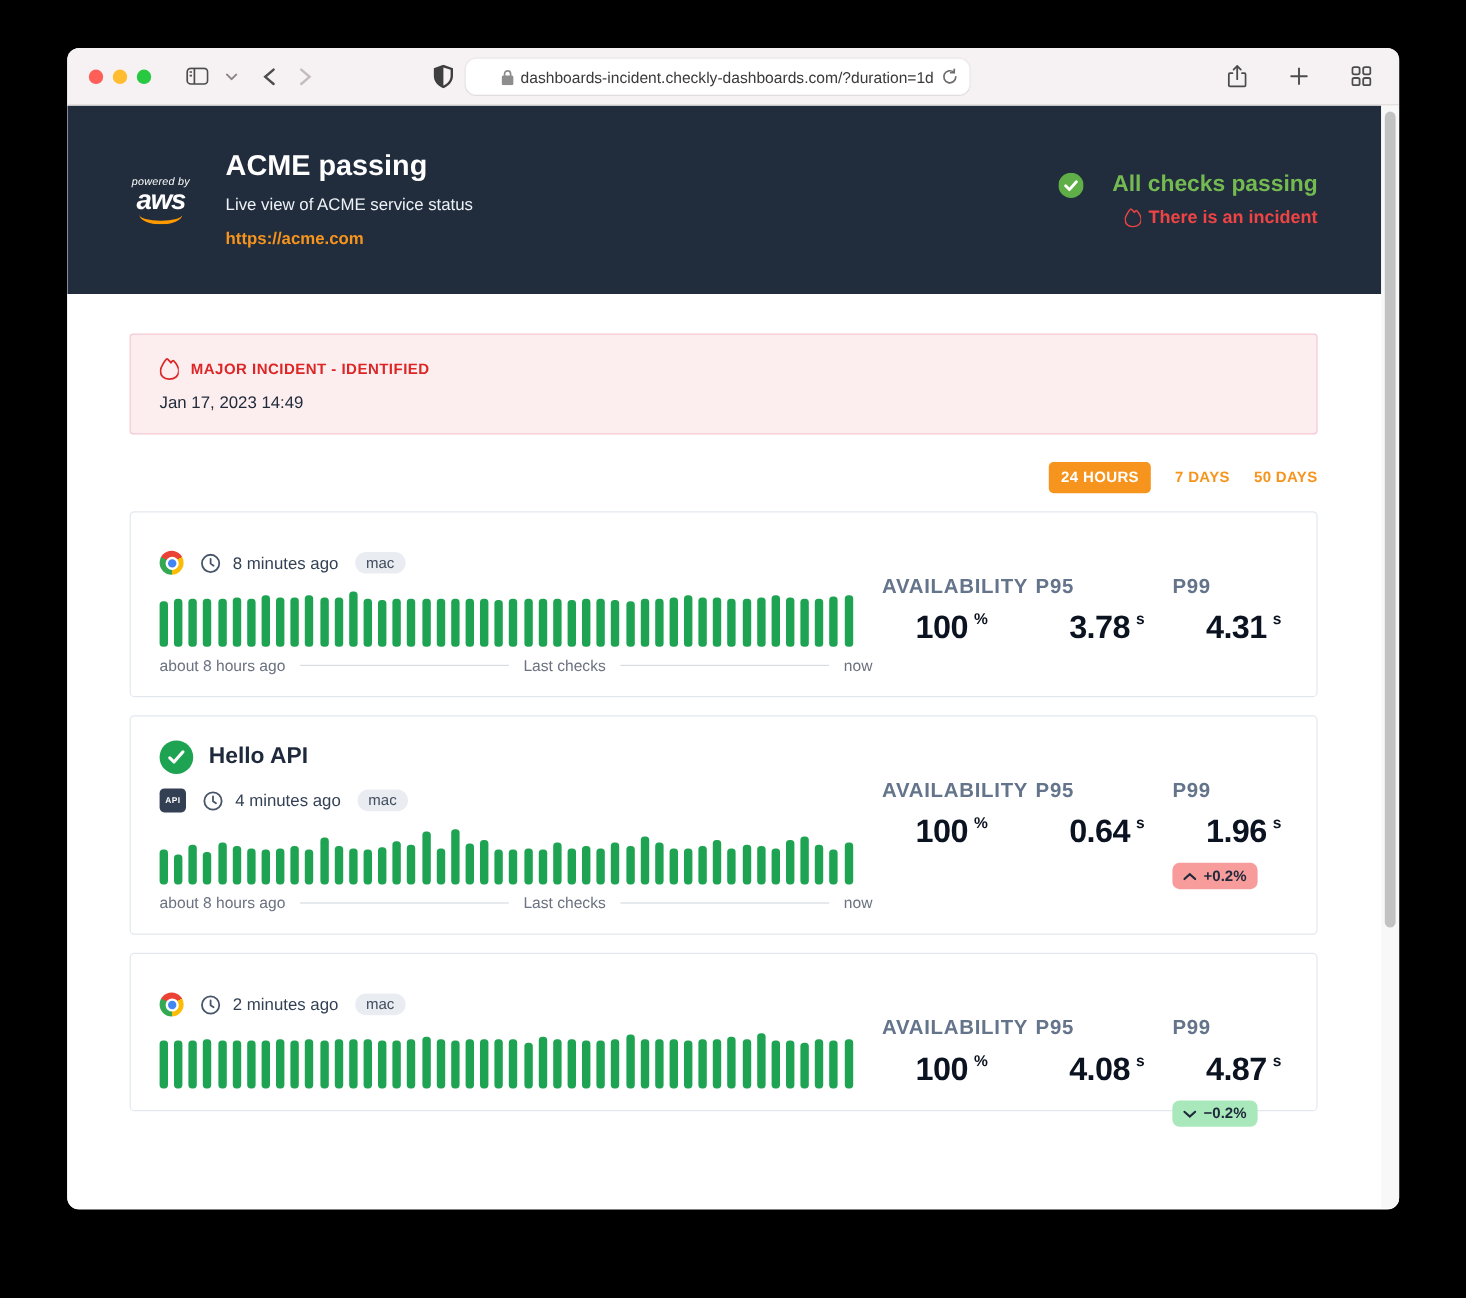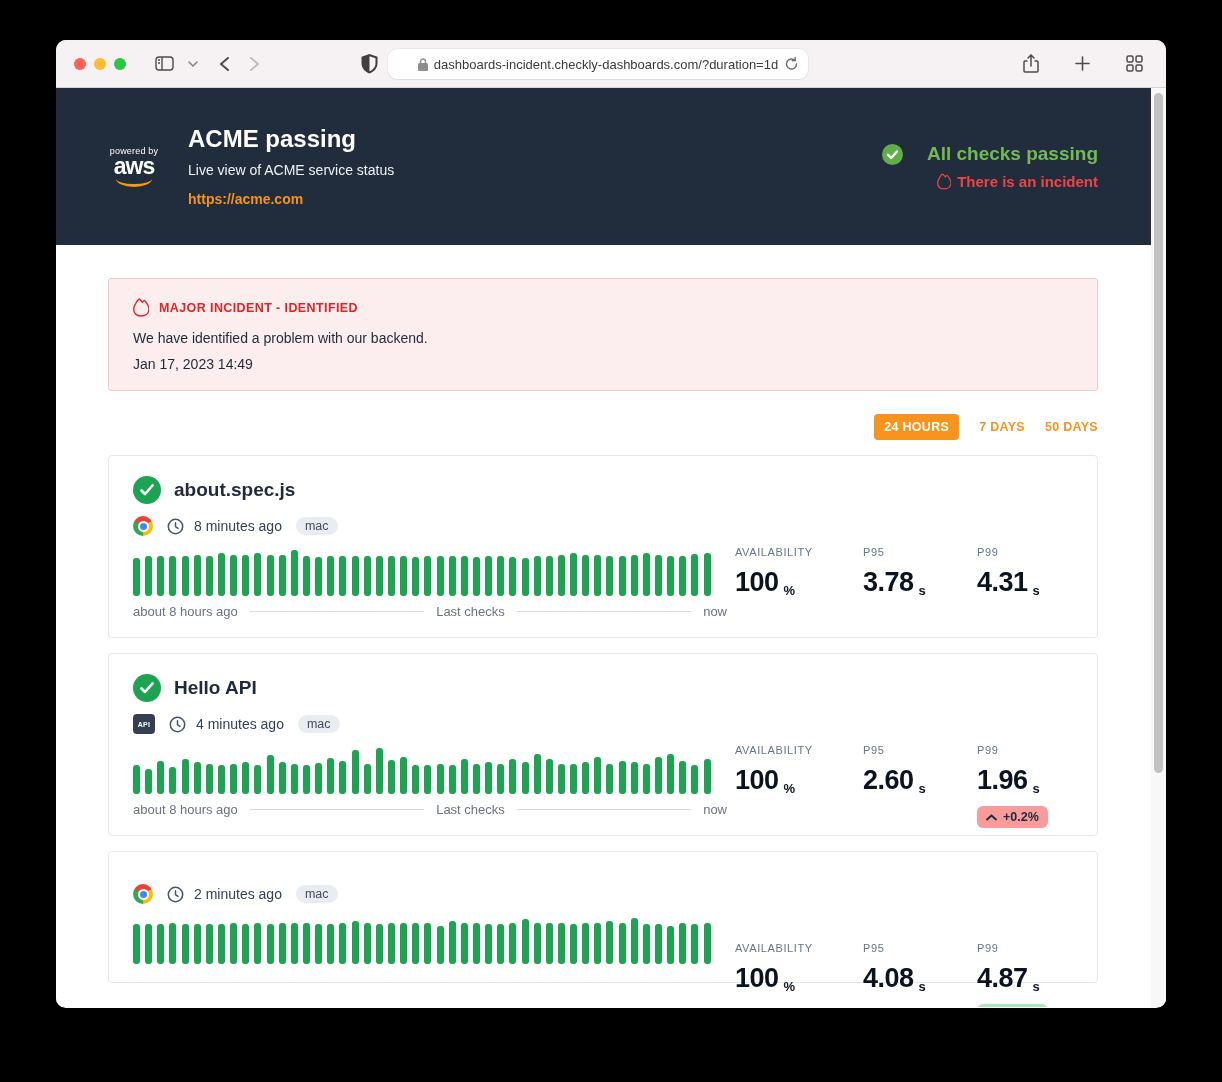--- a/index.html
+++ b/index.html
@@ -23,21 +23,21 @@
   .tb-right { position:absolute; right:16px; display:flex; align-items:center; gap:22px; color:#4c4c4c; }
 
   
   .viewport { position:relative; height:919px; background:#fff; overflow:hidden; }
   .scroll-gutter { position:absolute; right:0; top:0; bottom:0; width:15px; background:#f9f8f8; z-index:5; }
   .scroll-thumb { position:absolute; right:3px; top:5px; width:9px; height:680px; border-radius:5px; background:#c3c2c2; }
 
   .page-header { height:157px; background:#212d3d; width:1095px; display:flex; align-items:center; }
   .ph-inner { width:990px; margin-left:52px; display:flex; justify-content:space-between; align-items:center; }
   .ph-left { display:flex; align-items:center; gap:28px; }
-  .aws-logo { color:#fff; text-align:center; width:52px; }
+  .aws-logo { color:#fff; text-align:center; width:52px;font-style:italic; }
   .aws-powered { font-size:9px; letter-spacing:.2px; }
   .aws-word { font-size:23px; font-weight:bold; letter-spacing:-1px; line-height:20px; }
   .aws-smile { width:36px; height:9px; margin:2px auto 0; border-bottom:3px solid #ff9900;
                border-radius:0 0 55% 55% / 0 0 100% 100%; }
   .ph-titles h1 { color:#fff; font-size:24px; font-weight:bold; margin-bottom:9px; }
   .ph-sub { color:#eef2f6; font-size:14px; margin-bottom:12px; }
   .ph-link { color:#f6941d; font-size:14px; font-weight:600; text-decoration:none; display:inline-block; }
   .ph-right { text-align:right; }
   .status-ok { display:flex; align-items:center; justify-content:flex-end; gap:24px;
                color:#74ba51; font-size:19px; font-weight:bold; }
@@ -76,22 +76,22 @@
   .tag-pill { background:#e9edf2; color:#404b5c; font-size:12.5px; padding:2px 9px; border-radius:10px; margin-left:4px; }
 
   .chart { margin-top:13px; width:578px; height:46px; display:flex; align-items:flex-end; justify-content:space-between; }
   .bar { width:7px; background:#1ea352; border-radius:3px; }
   .axis { width:594px; margin-top:8px; display:flex; align-items:center; color:#6b7280; font-size:13px; }
   .axis-line { flex:1; height:1px; background:#d8dde2; margin:0 12px; }
 
   .stats { position:absolute; top:52px; right:24px; display:flex; }
   .stat-col { text-align:left; }
   .stat-col.avail { width:128px; } .stat-col.p95 { width:114px; } .stat-col.p99 { width:96px; }
-  .stat-label { font-size:11px; font-weight:normal; color:#64748b; letter-spacing:.6px;margin-top:38px; }
-  .stat-value-row { margin-top:9px; display:flex; align-items:flex-end; }
+  .stat-label { font-size:17px; font-weight:bold; color:#64748b; letter-spacing:.6px; }
+  .stat-value-row { margin-top:9px; display:flex; align-items:flex-start;margin-left:28px; }
   .stat-value { font-size:27px; font-weight:800; color:#0b1220; letter-spacing:-.5px; }
   .stat-unit { font-size:13px; font-weight:bold; color:#0b1220; margin-left:5px; }
   .delta { margin-top:10px; display:inline-flex; align-items:center; gap:6px; padding:4px 9px;
            border-radius:6px; font-size:12.5px; font-weight:bold; color:#1e293b; }
   .delta.up { background:#f89b9b; }
   .delta.down { background:#a9e8ba; }
 </style>
 </head>
 <body>
 
@@ -210,39 +210,30 @@
 
     <div class="content">
 
       <div class="banner">
         <div class="banner-row1">
           <svg width="16" height="19" viewBox="0 0 448 512" fill="none" stroke="#dc2626" stroke-width="40">
               <path d="M159.3 25.4c7.8-7.3 19.9-7.2 27.7.1 27.6 25.9 53.5 53.8 77.7 84 11-14.4 23.5-30.1 37-42.9 7.9-7.4 20.1-7.4 28 .1 34.6 33 63.9 76.6 84.5 118 20.3 40.8 33.8 82.5 33.8 111.9C448 424.2 348.2 492 224 492 98.4 492 20 424.1 20 296.5c0-38.4 17.8-85.3 45.4-131.7C93.3 117.7 112.7 68.6 159.3 25.4z"></path>
             </svg>
           <span class="banner-label">MAJOR INCIDENT - IDENTIFIED</span>
         </div>
-        <div class="banner-msg">We have identified a problem with our backend.</div>
         <div class="banner-date">Jan 17, 2023 14:49</div>
       </div>
 
       <div class="range-row">
         <button class="range-btn active">24 HOURS</button>
         <button class="range-btn">7 DAYS</button>
         <button class="range-btn">50 DAYS</button>
       </div>
 
       <div class="card">
-        <div class="card-title-row">
-          <span class="check-circle">
-            <svg width="14" height="12" viewBox="0 0 14 12">
-                <polyline points="1.5,6.5 5,10 12.5,1.5" fill="none" stroke="#fff" stroke-width="2.6" stroke-linecap="round" stroke-linejoin="round"></polyline>
-              </svg>
-          </span>
-          <span class="card-name">about.spec.js</span>
-        </div>
         <div class="meta-row">
           <span class="chrome"></span>
           <span class="clock" style="margin-left:4px">
             <svg width="17" height="17" viewBox="0 0 17 17" fill="none" stroke="currentColor" stroke-width="1.5">
                 <circle cx="8.5" cy="8.5" r="7.2"></circle>
                 <path d="M8.5 4.7 V8.7 L11 10.4" stroke-linecap="round"></path>
               </svg>
           </span>
           <span class="meta-text">8 minutes ago</span>
           <span class="tag-pill">mac</span>
@@ -410,21 +401,21 @@
           <div class="stat-col avail">
             <div class="stat-label">AVAILABILITY</div>
             <div class="stat-value-row">
                 <span class="stat-value">100</span>
                 <span class="stat-unit">%</span>
               </div>
           </div>
           <div class="stat-col p95">
             <div class="stat-label">P95</div>
             <div class="stat-value-row">
-                <span class="stat-value">2.60</span>
+                <span class="stat-value">0.64</span>
                 <span class="stat-unit">s</span>
               </div>
           </div>
           <div class="stat-col p99">
             <div class="stat-label">P99</div>
             <div class="stat-value-row">
                 <span class="stat-value">1.96</span>
                 <span class="stat-unit">s</span>
               </div>
             <div class="delta up">

